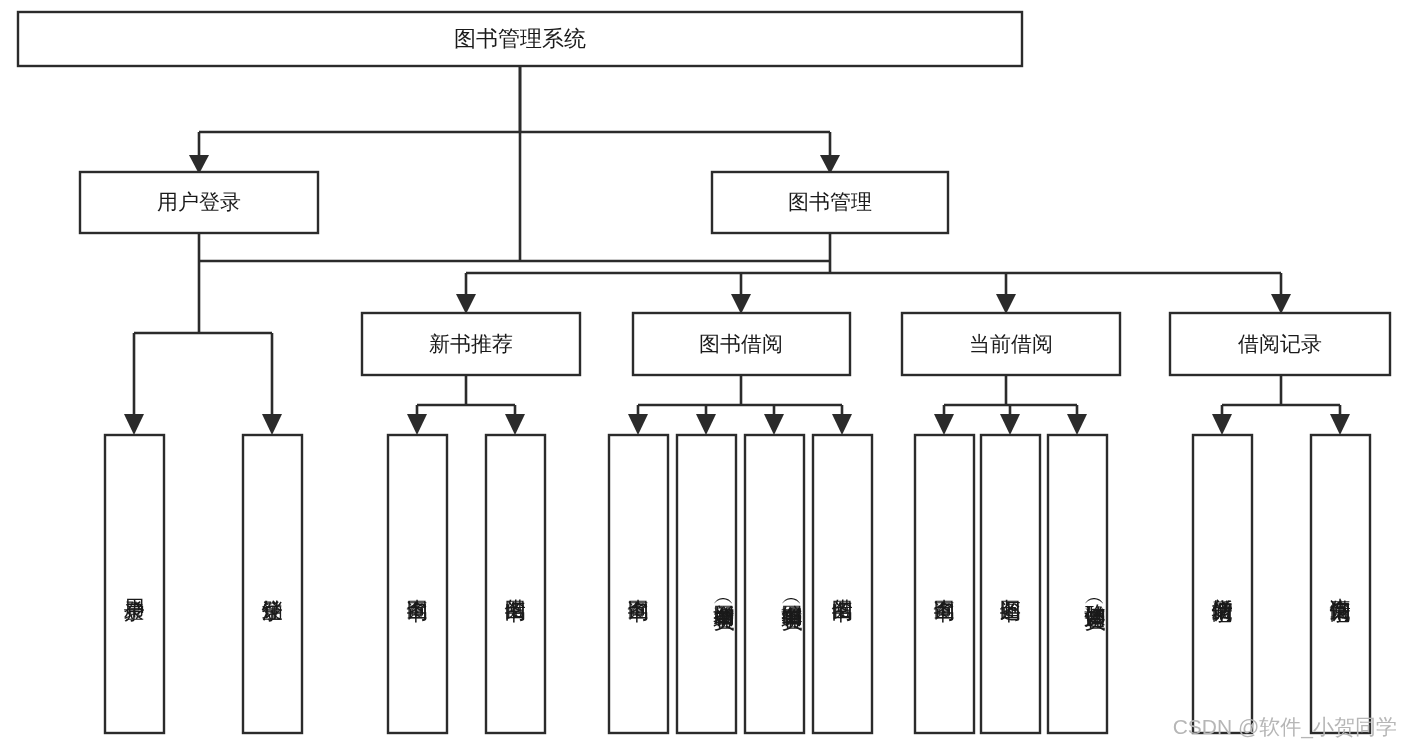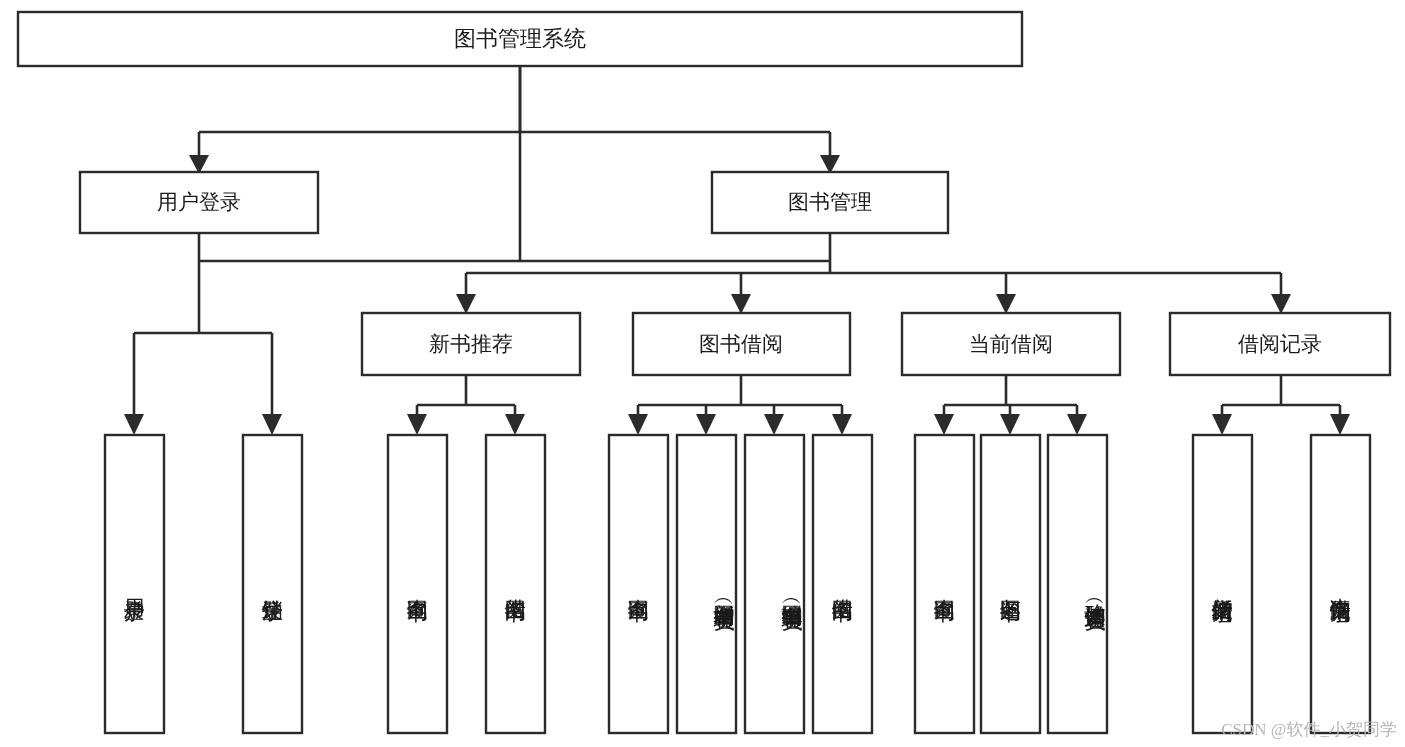--- a/index.html
+++ b/index.html
@@ -62,22 +62,22 @@
     line-height: 1.12;
     color: #1a1a1a;
     letter-spacing: 1px;
     white-space: nowrap;
     pointer-events: none;
   }
   .watermark {
     position: absolute;
     right: 8px;
     bottom: 6px;
-    font-family: Liberation Serif, serif;
-    font-size: 17px;
+    font-family: Liberation Sans, sans-serif;
+    font-size: 21px;
     color: #b6b6b6;
     white-space: nowrap;
     pointer-events: none;
   }
 </style>
 </head>
 <body>
 
 <div id="canvas">
 

